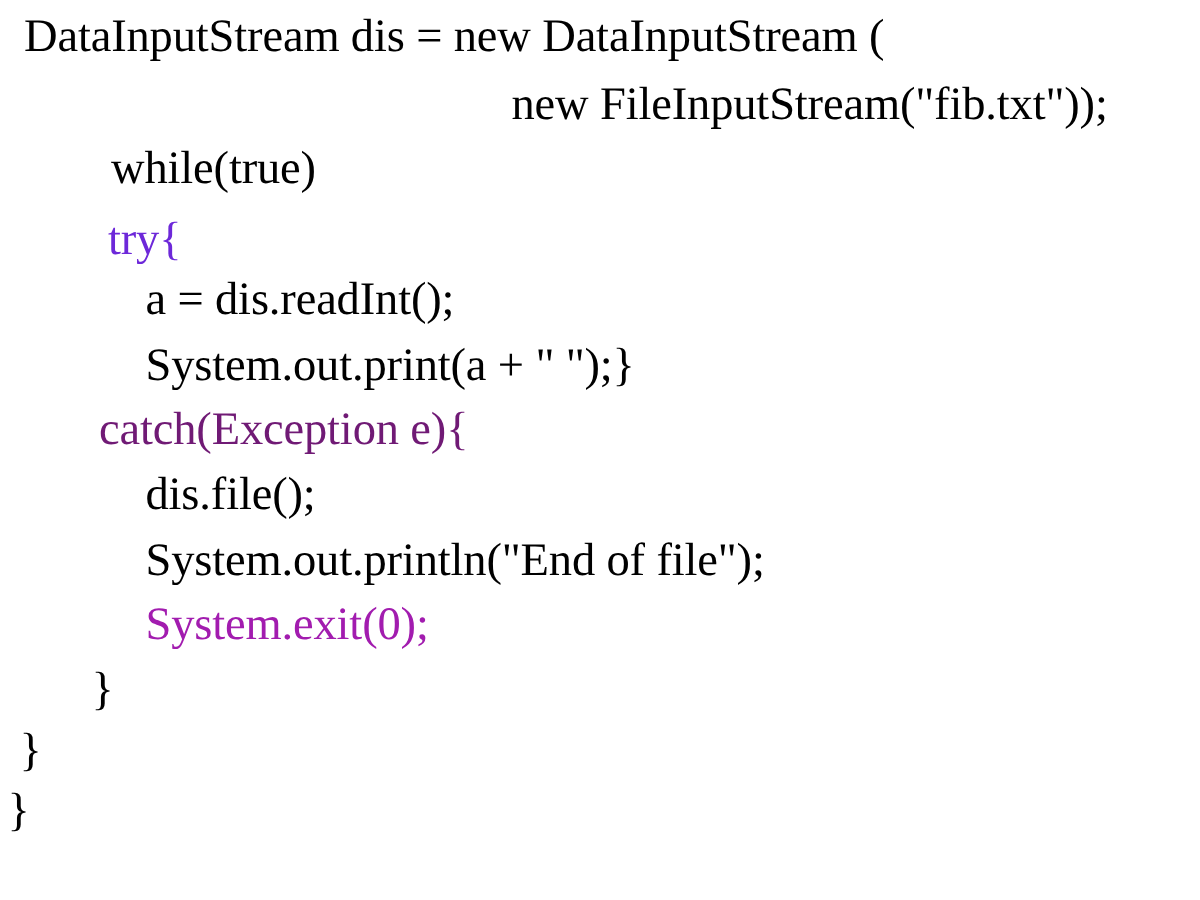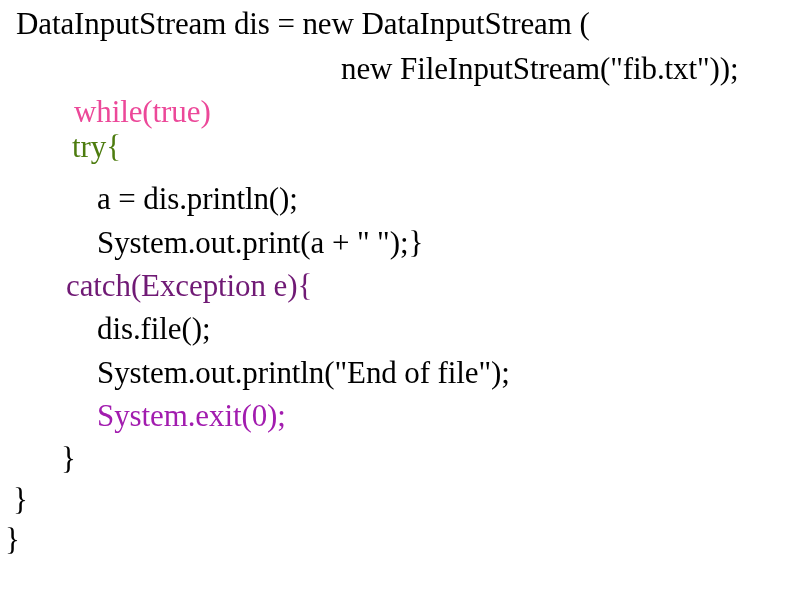--- a/index.html
+++ b/index.html
@@ -36,23 +36,23 @@
     -webkit-font-smoothing: antialiased;
   }
 </style>
 </head>
 <body>
 
 <div id="slide" style="background: rgb(255, 255, 255);">
   <div class="code-block">
       <div class="code-line" style="left: 16px; top: 8px; color: rgb(0, 0, 0);">DataInputStream dis = new DataInputStream (</div>
       <div class="code-line" style="left: 341px; top: 53px; color: rgb(0, 0, 0);">new FileInputStream("fib.txt"));</div>
-      <div class="code-line" style="left: 74px; top: 96px; color: #ec4899;">while(true)</div>
-      <div class="code-line" style="left: 72px; top: 131px; color: #4d7c0f;">try{</div>
-      <div class="code-line" style="left: 97px; top: 183px; color: rgb(0, 0, 0);">a = dis.println();</div>
+      <div class="code-line" style="left: 74px; top: 96px; color: #000000;">while(true)</div>
+      <div class="code-line" style="left: 72px; top: 143px; color: #6d28d9;">try{</div>
+      <div class="code-line" style="left: 97px; top: 183px; color: rgb(0, 0, 0);">a = dis.readInt();</div>
       <div class="code-line" style="left: 97px; top: 227px; color: rgb(0, 0, 0);">System.out.print(a + " ");}</div>
       <div class="code-line" style="left: 66px; top: 270px; color: #701a75;">catch(Exception e){</div>
       <div class="code-line" style="left: 97px; top: 313px; color: rgb(0, 0, 0);">dis.file();</div>
       <div class="code-line" style="left: 97px; top: 357px; color: rgb(0, 0, 0);">System.out.println("End of file");</div>
       <div class="code-line" style="left: 97px; top: 400px; color: #a21caf;">System.exit(0);</div>
       <div class="code-line" style="left: 61px; top: 443px; color: rgb(0, 0, 0);">}</div>
       <div class="code-line" style="left: 13px; top: 484px; color: rgb(0, 0, 0);">}</div>
       <div class="code-line" style="left: 5px; top: 524px; color: rgb(0, 0, 0);">}</div>
     </div>
 </div>

